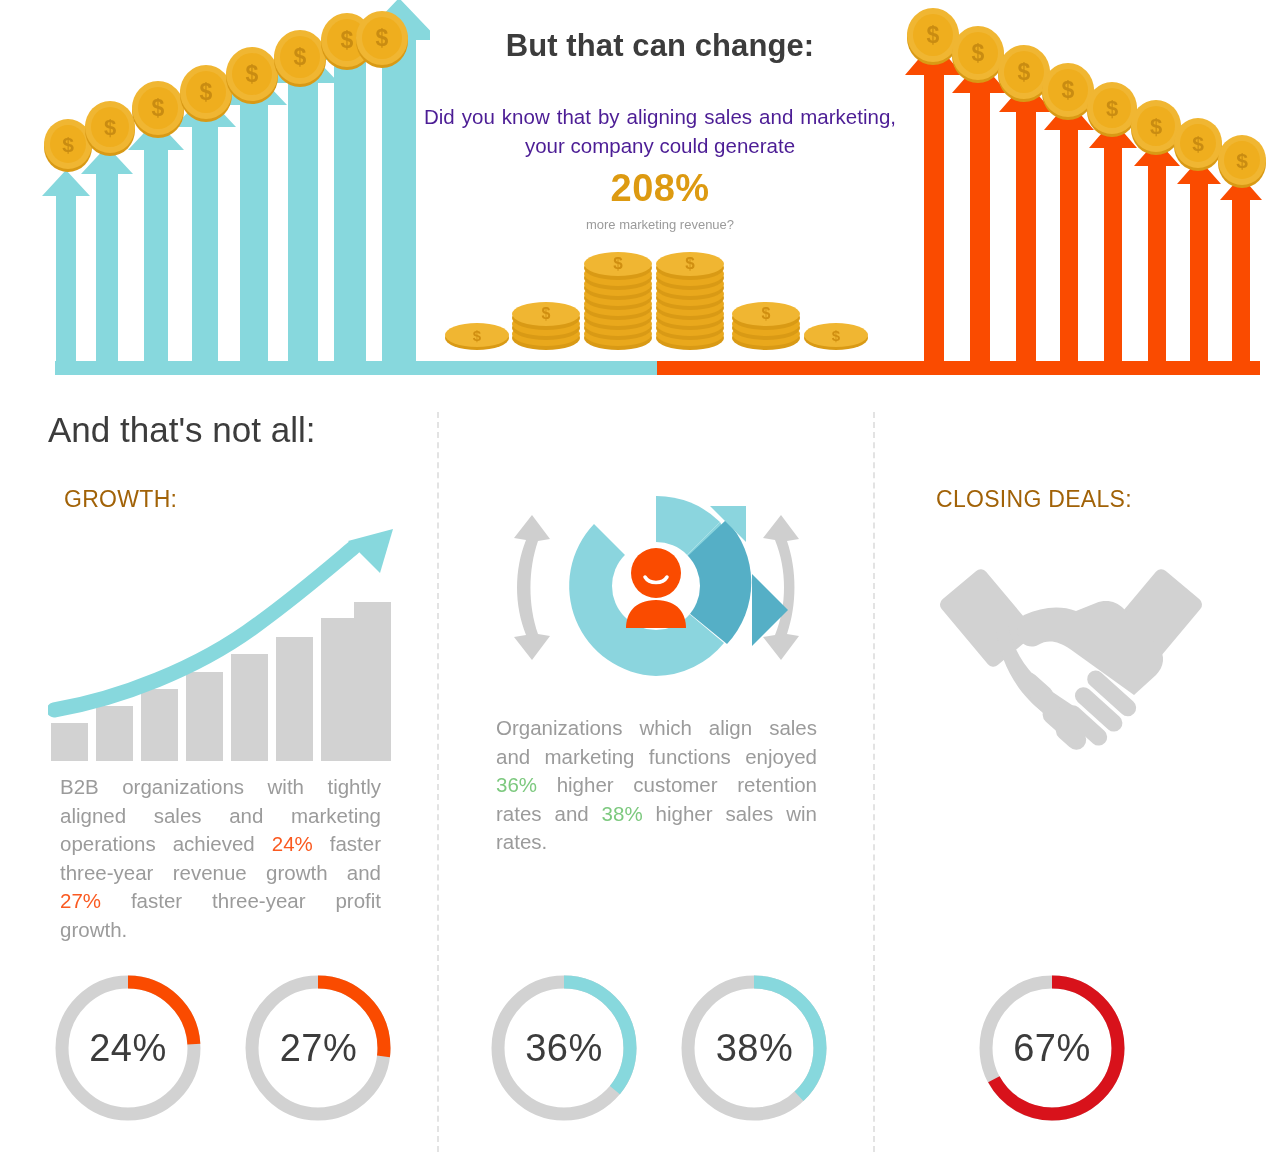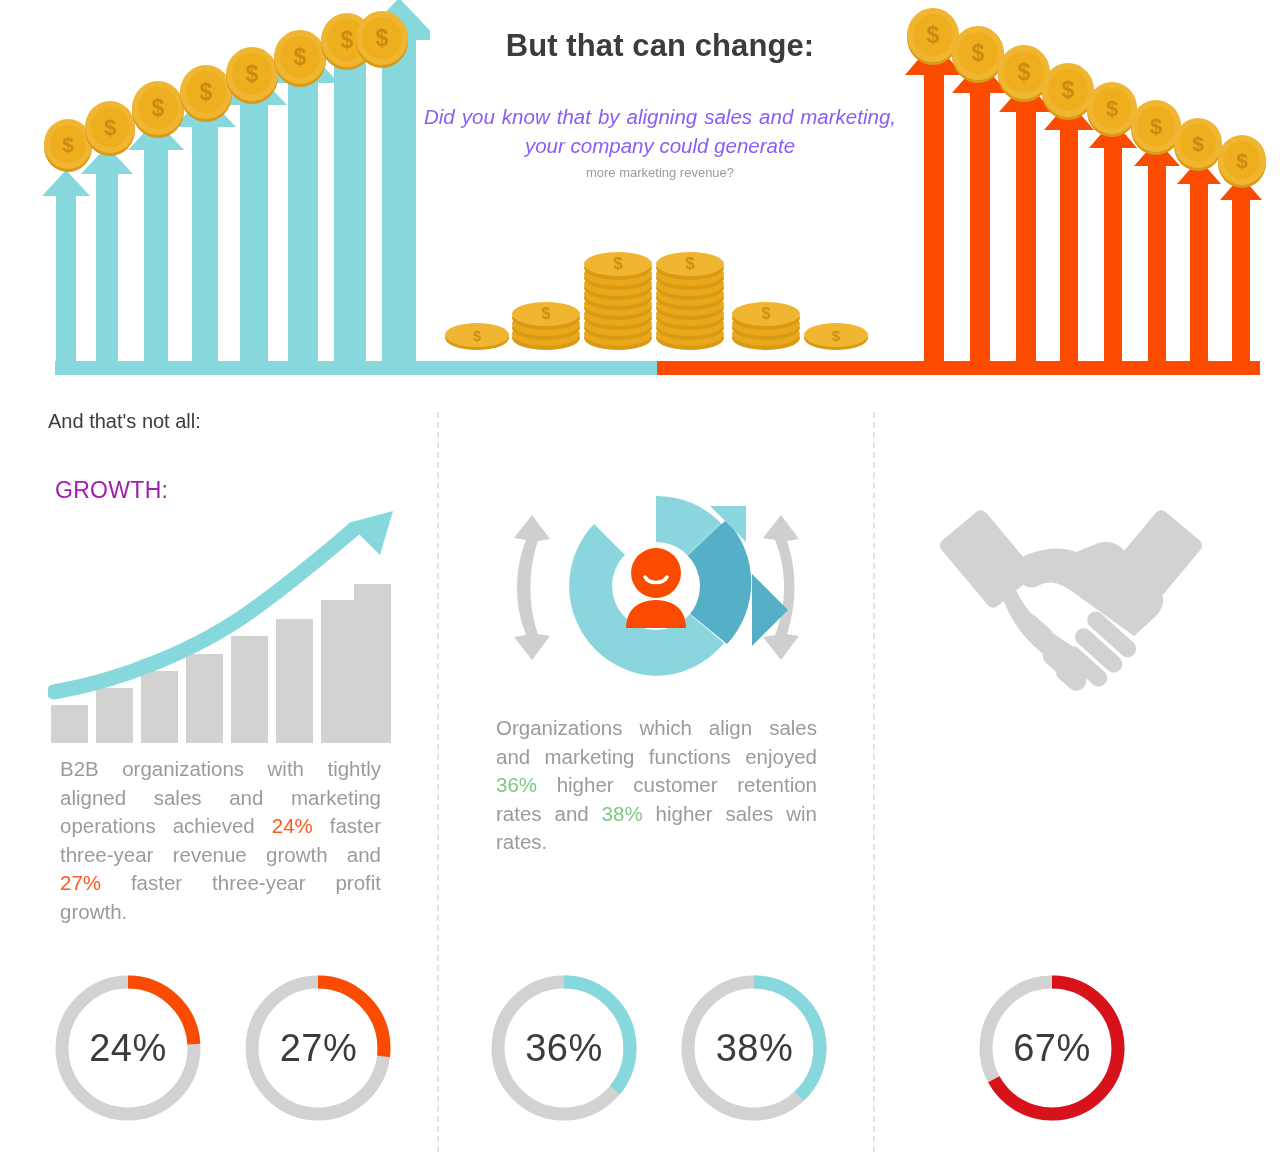--- a/index.html
+++ b/index.html
@@ -12,51 +12,51 @@
 
   
   .top{position:absolute;left:0;top:0;width:1280px;height:392px;}
   .top-center{
     position:absolute;left:420px;top:28px;width:480px;text-align:center;
   }
   .head-title{
     font-size:31px;color:#3c3c3c;font-weight:bold;letter-spacing:.1px;margin:0 0 38px 0;
   }
   .head-sub{
-    font-size:20.5px;color:#8b5cf6;line-height:29px;text-align:justify;
-    text-align-last:center;margin:0 4px;font-style:italic;
+    font-size:20.5px;color:#4c1d95;line-height:29px;text-align:justify;
+    text-align-last:center;margin:0 4px;
   }
   .big-pct{
     font-size:38px;font-weight:bold;color:#DD9A11;margin:7px 0 2px 0;letter-spacing:.4px;
   }
   .head-sub2{font-size:13px;color:#9b9b9b;line-height:26px;}
   .baseline-left{position:absolute;left:55px;top:361px;width:602px;height:14px;background:#87D8DD;}
   .baseline-right{position:absolute;left:657px;top:361px;width:603px;height:14px;background:#FA4B00;}
 
   .arrow-svg{position:absolute;left:0;top:0;}
 
   
   .bottom{position:absolute;left:0;top:392px;width:1280px;height:769px;}
   .notall{
-    position:absolute;left:48px;top:18px;font-size:20px;color:#3c3c3c;
+    position:absolute;left:48px;top:18px;font-size:35px;color:#3c3c3c;
   }
   .divider{
     position:absolute;top:20px;width:0;height:740px;
     border-left:2px dashed #e3e3e3;
   }
   .div1{left:437px;}
   .div2{left:873px;}
 
   .col{position:absolute;top:78px;}
   .col1{left:48px;width:345px;}
   .col2{left:484px;width:345px;}
   .col3{left:920px;width:345px;}
 
   .col-head{
-    font-size:23px;color:#a21caf;letter-spacing:.3px;margin:7px;white-space:nowrap;
+    font-size:23px;color:#a16207;letter-spacing:.3px;margin:16px;white-space:nowrap;
   }
   .icon-box{position:relative;height:232px;}
   .body-text{
     font-size:20.5px;line-height:28.5px;color:#9b9b9b;text-align:justify;
     margin:12px;
   }
   .hl-orange{color:#FA5A21;}
   .hl-green{color:#7DC97F;}
 
   
@@ -210,20 +210,21 @@
             <ellipse cx="0" cy="0" rx="24" ry="25" fill="#F0B632"></ellipse>
             <ellipse cx="0" cy="0" rx="18" ry="19" fill="#EFAE1E"></ellipse>
             <text x="0" y="8" font-size="21" font-weight="bold" fill="#C98C12" text-anchor="middle" font-family="Liberation Sans, sans-serif">$</text>
           </g>
       </g>
     </svg>
 
     <div class="top-center">
       <div class="head-title">But that can change:</div>
       <div class="head-sub">Did you know that by aligning sales and marketing, your company could generate</div>
+      <div class="big-pct">208%</div>
       <div class="head-sub2">more marketing revenue?</div>
     </div>
 
     <svg class="arrow-svg" style="left:430px;top:250px;" width="460" height="115" viewBox="0 0 460 115">
       <g>
 
         <g transform="translate(47,88)">
             <ellipse cx="0" cy="0" rx="32" ry="12" fill="#D99A15"></ellipse>
             <ellipse cx="0" cy="-3" rx="32" ry="12" fill="#F0B632"></ellipse>
             <text x="0" y="3" font-size="15" font-weight="bold" fill="#D08F11" text-anchor="middle" font-family="Liberation Sans, sans-serif">$</text>
@@ -357,20 +358,21 @@
           <path d="M172 130 c -22 0 -30 14 -30 28 l 60 0 c 0 -14 -8 -28 -30 -28 Z" fill="#FA4B00"></path>
           <path d="M161 107 a 12 9 0 0 0 22 0" stroke="#fff" stroke-width="3.5" fill="none" stroke-linecap="round"></path>
         </svg>
       </div>
       <div class="body-text">
         <span>Organizations which align sales and marketing functions enjoyed </span><span class="hl-green">36%</span><span> higher customer retention rates and </span><span class="hl-green">38%</span><span> higher sales win rates.</span>
       </div>
     </div>
 
     <div class="col col3">
+      <div class="col-head">CLOSING DEALS:</div>
       <div class="icon-box">
         <svg width="345" height="232" viewBox="0 0 345 232">
           <g fill="#D2D2D2">
             <rect x="38" y="46" width="58" height="86" rx="7" transform="rotate(-40 67 89)"></rect>
             <rect x="206" y="46" width="58" height="86" rx="7" transform="rotate(40 235 89)"></rect>
             <path d="M104 86 C122 78 140 76 156 82 L176 74 C186 70 196 72 204 80 L238 118 C246 126 244 138 236 146
                      L214 166 L150 120 C138 112 128 110 118 116 C110 120 100 116 98 106 C96 98 98 90 104 86 Z"></path>
             <path d="M88 96 C94 126 112 150 140 168 L152 176 C158 180 158 188 152 192 C146 196 140 196 136 192
                      L124 184 C96 164 80 132 76 100 Z"></path>
             <g>

